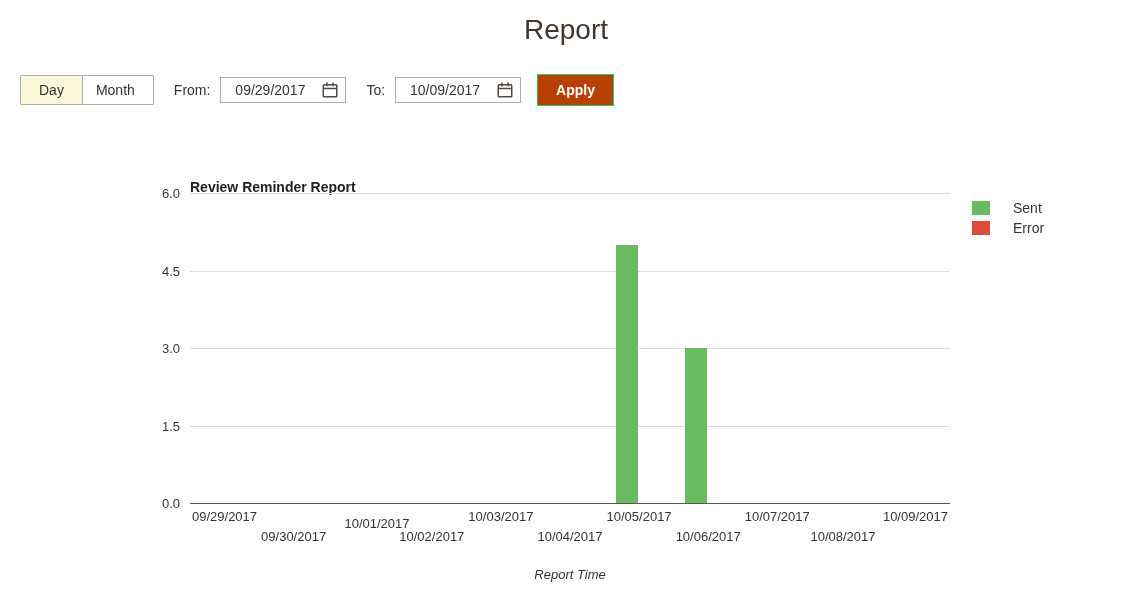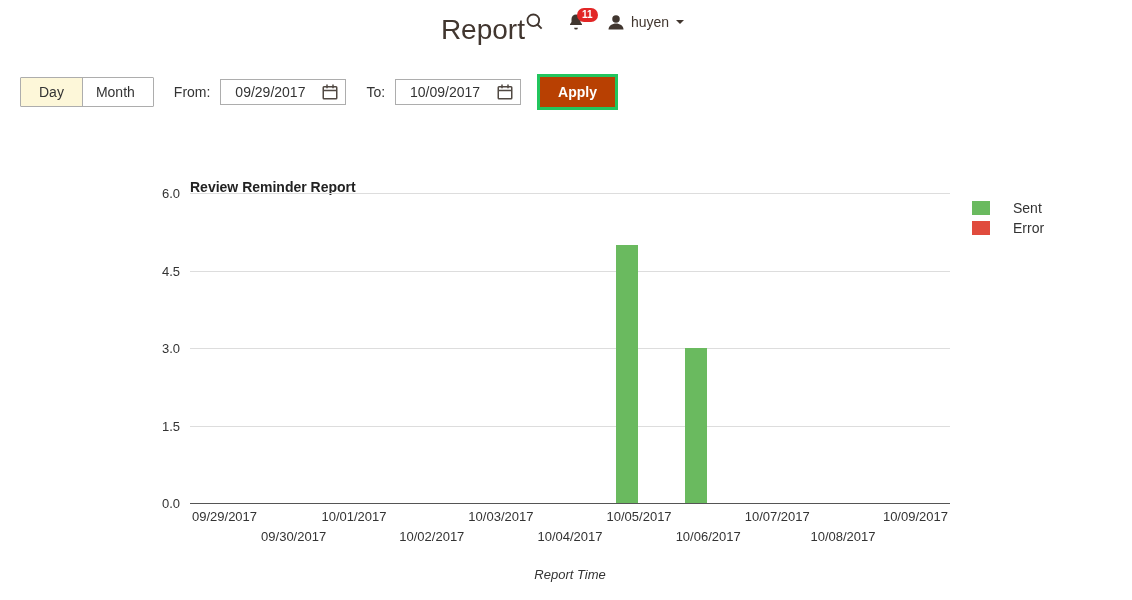--- a/index.html
+++ b/index.html
@@ -12,21 +12,21 @@
   .badge { position: absolute; top:-4px; left:10px; background:#e22626; color:#fff; font-size:10px; font-weight:bold; border-radius:9px; padding:1px 5px; line-height:12px;}
   .user { display:flex; align-items:center; gap:6px; cursor:pointer; color:#41362f; font-size:14px;}
   .controls { display:flex; align-items:center; gap:10px; padding: 28px 0 0 20px; font-size:14px; color:#333;}
   .seg { display:inline-flex; border:1px solid #adadad; border-radius:1px; overflow:hidden;}
   .seg button { border:none; background:#fff; padding:6px 18px; font-size:14px; cursor:pointer; color:#333;}
   .seg button.active { background:#fdf7d9; }
   .seg button + button { border-left:1px solid #adadad;padding-left:13px; }
   .lbl { margin-left:10px; }
   .datebox { display:inline-flex; align-items:center; border:1px solid #adadad; padding:3px 6px; gap:8px; background:#fff;}
   .datebox input { border:none; outline:none; font-size:14px; width:86px; text-align:center; color:#333; background:transparent;}
-  .apply { background:#b84002; color:#fff; border:3px solid #22c55e; padding:7px 18px; font-size:14px; font-weight:bold; cursor:pointer; margin-left:6px;}
+  .apply { background:#b84002; color:#fff; border:1px solid #22c55e; padding:7px 18px; font-size:14px; font-weight:bold; cursor:pointer; margin-left:6px;}
   .chart-area { position:absolute; left:120px; top:155px; width:980px; height:440px; }
   .chart-title { position:absolute; left:70px; top:24px; font-size:14px; font-weight:bold; color:#222;}
   .plot { position:absolute; left:70px; top:38px; width:760px; height:310px; }
   .grid-line { position:absolute; left:0; width:100%; height:0; border-top:1px solid #ddd;}
   .grid-line.baseline { border-top:1px solid #555;}
   .ytick { position:absolute; right:100%; padding-right:10px; font-size:13px; color:#333; transform:translateY(-50%); white-space:nowrap;}
   .xtick { position:absolute; top:100%; font-size:13px; color:#333; text-align:center; transform:translateX(-50%); white-space:nowrap; padding-top:6px;}
   .xtick.row2 { padding-top:26px; }
   .xlabel { position:absolute; left:70px; width:760px; top:412px; text-align:center; font-style:italic; font-size:13px; color:#333;}
   .bar { position:absolute; bottom:0; width:22px; }
@@ -34,44 +34,20 @@
   .legend-item { display:flex; align-items:center; gap:23px; margin-bottom:4px; cursor:default;}
   .swatch { width:18px; height:14px; display:inline-block;}
   svg { display:block; }
 </style>
 </head>
 <body>
 <div class="wrap">
 
 <div class="header">
   <h1 class="title">Report</h1>
-  <div class="header-right">
-    <span class="icon-btn">
-      <svg width="20" height="20" viewBox="0 0 24 24" fill="none" stroke="#41362f" stroke-width="2.2">
-            <circle cx="10" cy="10" r="7"></circle>
-            <line x1="20" y1="20" x2="15" y2="15"></line>
-          </svg>
-    </span>
-    <span class="icon-btn">
-      <svg width="18" height="20" viewBox="0 0 24 24" fill="#41362f">
-            <path d="M12 2a6 6 0 0 0-6 6v4l-2 3v1h16v-1l-2-3V8a6 6 0 0 0-6-6zm0 20a2.5 2.5 0 0 0 2.5-2.5h-5A2.5 2.5 0 0 0 12 22z"></path>
-          </svg>
-      <span class="badge">11</span>
-    </span>
-    <span class="user">
-      <svg width="18" height="18" viewBox="0 0 24 24" fill="#41362f">
-            <circle cx="12" cy="8" r="5"></circle>
-            <path d="M2 22c0-5 5-8 10-8s10 3 10 8z"></path>
-          </svg>
-      <span>huyen</span>
-      <svg width="10" height="10" viewBox="0 0 10 10" fill="#41362f">
-            <path d="M1 3l4 4 4-4z"></path>
-          </svg>
-    </span>
-  </div>
 </div>
 
 <div class="controls">
   <div class="seg">
     <button class="active">Day</button>
     <button>Month</button>
   </div>
   <span class="lbl">From:</span>
   <span class="datebox">
     <input type="text" value="09/29/2017" style="">
@@ -115,21 +91,21 @@
         <div class="grid-line" style="top: 232.5px;"></div>
         <div class="ytick" style="top: 232.5px;">1.5</div>
         <div class="grid-line" style="top: 155px;"></div>
         <div class="ytick" style="top: 155px;">3.0</div>
         <div class="grid-line" style="top: 77.5px;"></div>
         <div class="ytick" style="top: 77.5px;">4.5</div>
         <div class="grid-line" style="top: 0px;"></div>
         <div class="ytick" style="top: 0px;">6.0</div>
         <div class="xtick" style="left: 34.5455px;">09/29/2017</div>
         <div class="xtick row2" style="left: 103.636px;">09/30/2017</div>
-        <div class="xtick" style="left: 164px;">10/01/2017</div>
+        <div class="xtick" style="left: 187px; margin-top: 7px;">10/01/2017</div>
         <div class="xtick row2" style="left: 241.818px;">10/02/2017</div>
         <div class="xtick" style="left: 310.909px;">10/03/2017</div>
         <div class="xtick row2" style="left: 380px;">10/04/2017</div>
         <div class="xtick" style="left: 449.091px;">10/05/2017</div>
         <div class="xtick row2" style="left: 518.182px;">10/06/2017</div>
         <div class="xtick" style="left: 587.273px;">10/07/2017</div>
         <div class="xtick row2" style="left: 653px;">10/08/2017</div>
         <div class="xtick" style="left: 725.455px;">10/09/2017</div>
         <div class="bar" style="left: 426.091px; height: 258.333px; background: rgb(106, 186, 95);"></div>
         <div class="bar" style="left: 495.182px; height: 155px; background: rgb(106, 186, 95);"></div>

